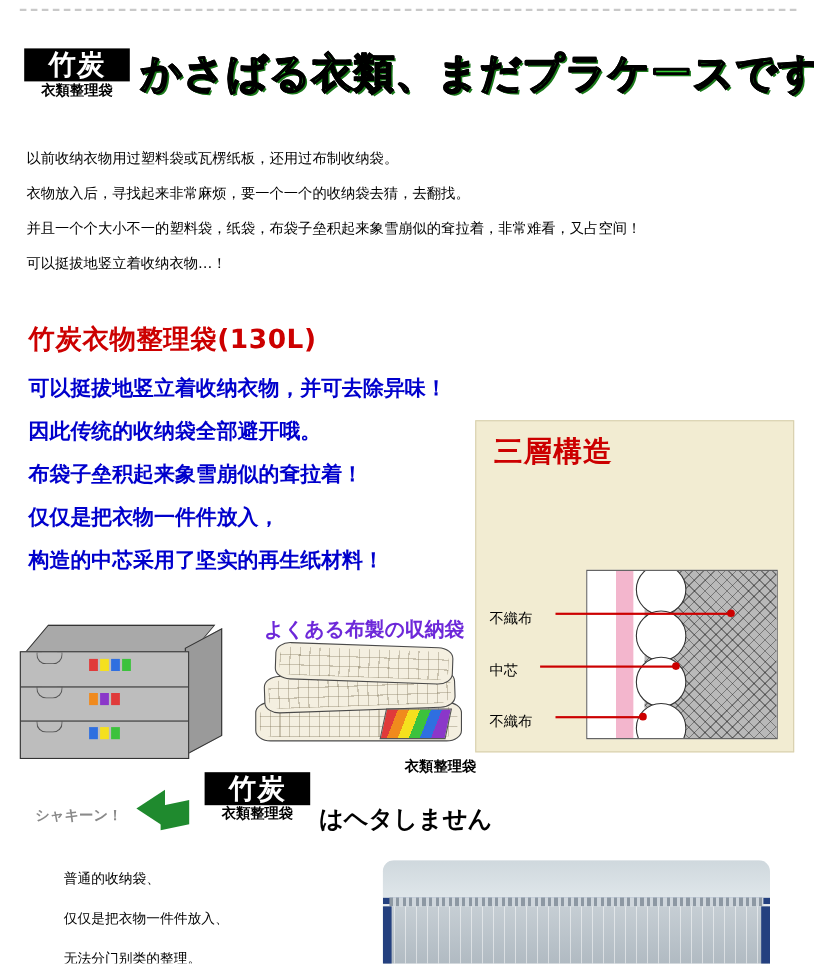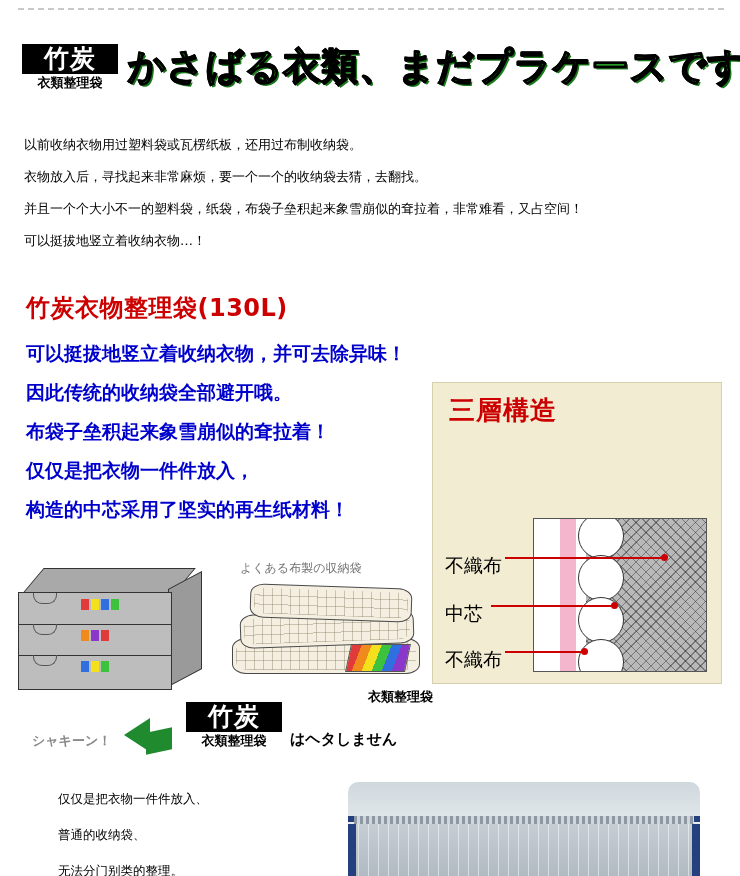--- a/index.html
+++ b/index.html
@@ -186,21 +186,21 @@
     border: 1.5px solid #333;
     display: block;
   }
   .ld-bubbles i:nth-child(1) { top: 2px; }
   .ld-bubbles i:nth-child(2) { top: 44px; }
   .ld-bubbles i:nth-child(3) { top: 86px; }
   .ld-bubbles i:nth-child(4) { top: 128px; }
 
   .ld-label {
     position: absolute;
-    font-size: 19px;
+    font-size: 13px;
     color: #000;
     white-space: nowrap;
   }
   .ld-label.l1 { left: 12px; top: 170px; }
   .ld-label.l2 { left: 12px; top: 218px; }
   .ld-label.l3 { left: 12px; top: 264px; }
 
   .ld-line {
     position: absolute;
     height: 2px;
@@ -219,23 +219,23 @@
     position: absolute;
     left: 0;
     top: 540px;
     width: 740px;
     height: 336px;
   }
   .cap-fabric-bag {
     position: absolute;
     left: 240px;
     top: 20px;
-    font-size: 12px;
-    font-weight: normal;
-    color: #737373;
+    font-size: 18px;
+    font-weight: bold;
+    color: #6d28d9;
   }
 
   
   .boxstack {
     position: absolute;
     left: 18px;
     top: 28px;
     width: 190px;
     height: 130px;
   }
@@ -355,21 +355,21 @@
   .logo-badge2 .logo-top {
     background: #000; color: #fff; font-weight: bold;
     font-size: 25px; line-height: 30px; letter-spacing: 1px;
   }
   .logo-badge2 .logo-bottom {
     color: #000; font-weight: bold; font-size: 13px; line-height: 18px;
   }
   .cap-heta {
     position: absolute;
     left: 290px; top: 190px;
-    font-size: 15px; font-weight: bold; color: #000;
+    font-size: 22px; font-weight: bold; color: #000;
   }
 
   
   .bottom-text {
     position: absolute;
     left: 58px;
     top: 252px;
     width: 260px;
   }
   .bottom-text p {
@@ -523,22 +523,22 @@
       <div class="head"></div>
     </div>
 
     <div class="logo-badge2">
       <div class="logo-top">竹炭</div>
       <div class="logo-bottom">衣類整理袋</div>
     </div>
     <div class="cap-heta">はヘタしません</div>
 
     <div class="bottom-text">
+      <p>普通的收纳袋、</p>
       <p>仅仅是把衣物一件件放入、</p>
-      <p>普通的收纳袋、</p>
       <p>无法分门别类的整理。</p>
     </div>
 
     <div class="photo">
       <div class="lid"></div>
       <div class="zip"></div>
       <div class="body"></div>
       <div class="side-band"></div>
       <div class="side-band r"></div>
     </div>

